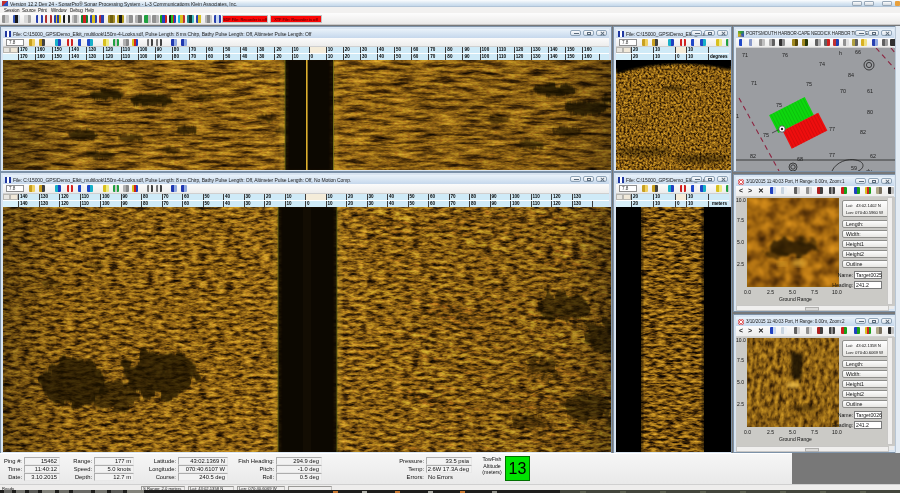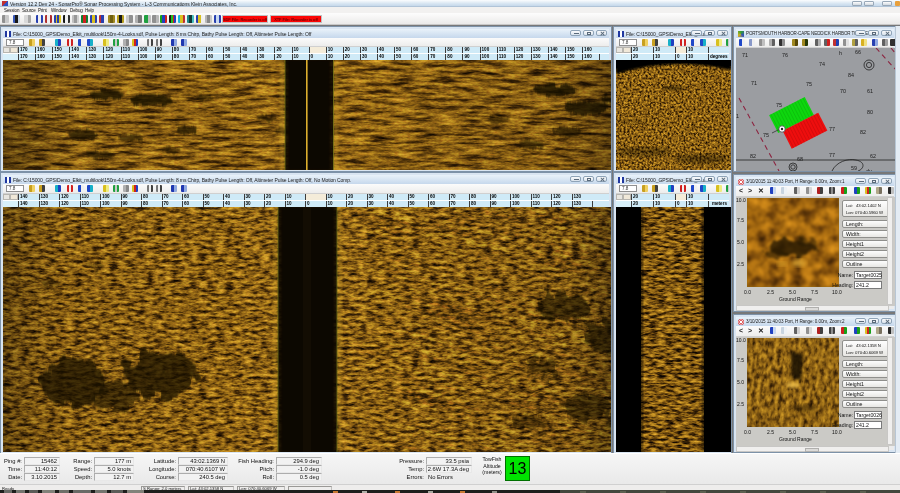--- a/index.html
+++ b/index.html
@@ -22,21 +22,21 @@
 .wb.mx i{height:3px;background:none;border:1px solid #5a6a7a;top:0.8px;left:3px;width:4px}
 .wb.cl i{background:#5a6a7a;height:1.2px;transform:rotate(45deg);top:2.4px}
 .wb.cl b{position:absolute;left:2.5px;top:2.4px;width:5px;height:1.2px;background:#5a6a7a;transform:rotate(-45deg)}
 .wtb{position:absolute;background:linear-gradient(#fbfbfb,#ededec);border-bottom:1px solid #d0d0d0}
 
 .ruler{position:absolute;background:#fff;font-size:4.6px;font-weight:bold;color:#000}
 .rrow{position:absolute;left:0;right:0;height:6px;background:#cfeaf7;white-space:nowrap;overflow:hidden}
 .rc{display:inline-block;height:6px;border-left:1px solid #3c3c3c;padding-left:1px;vertical-align:top;background:#cfeaf7;line-height:6.2px}
 .rg{display:inline-block;height:6px;vertical-align:top;background:#e8e6e0;border:1px solid #b8b6b0;line-height:6.2px}
 
-#statpanel{left:0;top:453px;width:900px;height:31px;background:linear-gradient(#f6f6f6,#e9e9e9);border-top:1px solid #fff;font-size:5.8px;color:#111}
+#statpanel{left:0;top:453px;width:792px;height:31px;background:linear-gradient(#f6f6f6,#e9e9e9);border-top:1px solid #fff;font-size:5.8px;color:#111}
 .sl{position:absolute;text-align:right}
 .sf{position:absolute;height:8px;background:#f2f2f2;border:1px solid #adadad;border-bottom-color:#e8e8e8;border-right-color:#e8e8e8;text-align:right;padding-right:2px;line-height:7px}
 #readybar{left:0;top:484px;width:900px;height:6px;background:#eeedec;border-top:1px solid #d0d0d0;font-size:4.2px;color:#222}
 .rb{position:absolute;top:0.5px;height:5px;border:1px solid #c0bfbd;border-top-color:#9a9996;border-left-color:#9a9996;padding:0 1px;line-height:4.6px;white-space:nowrap;overflow:hidden}
 #bstrip{left:0;top:490px;width:900px;height:3px;background:#1e1e1c}
 
 .zbtn{position:absolute;background:linear-gradient(#fdfdfd,#e8e7e4);border:1px solid #8f8f8c;border-radius:2px;font-size:5.2px;color:#111;padding-left:3px;line-height:7px}
 .zlab{position:absolute;font-size:5.2px;color:#111;text-align:right}
 .zinp{position:absolute;background:#fff;border:1px solid #7a7a7a;font-size:5.2px;color:#111;padding-left:1px;line-height:6px}
 .axl{position:absolute;font-size:5px;color:#111}

